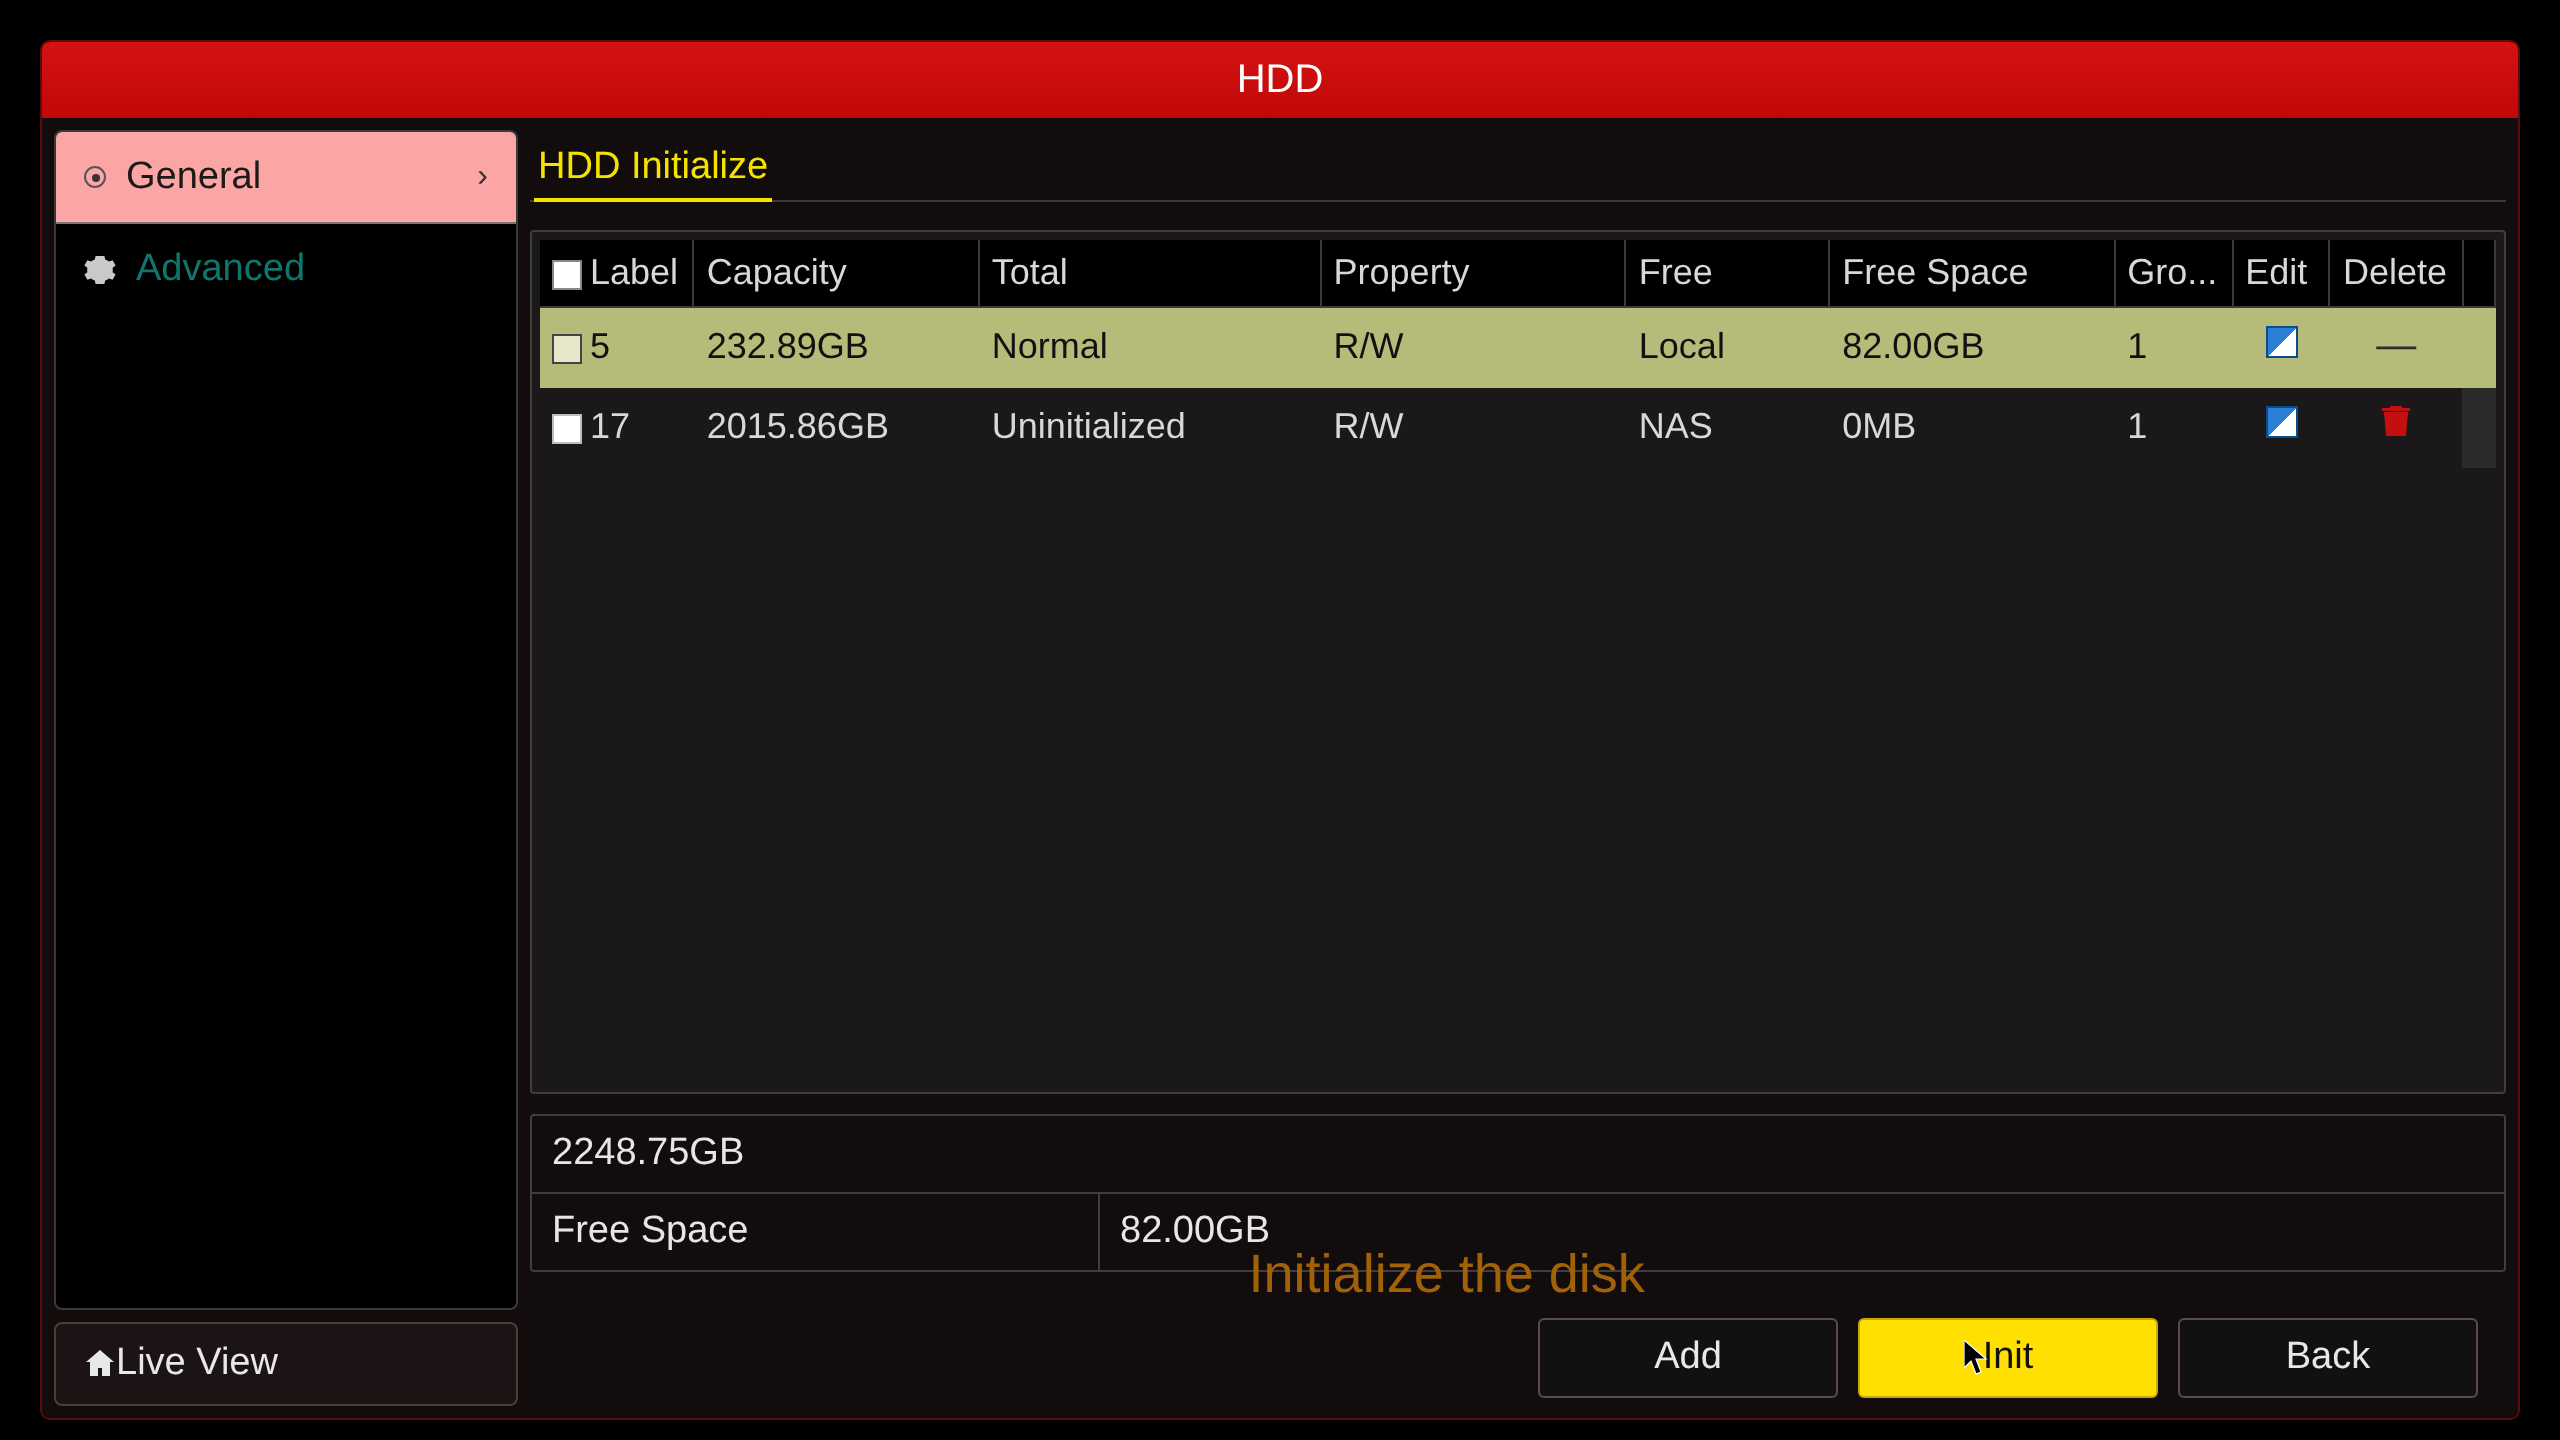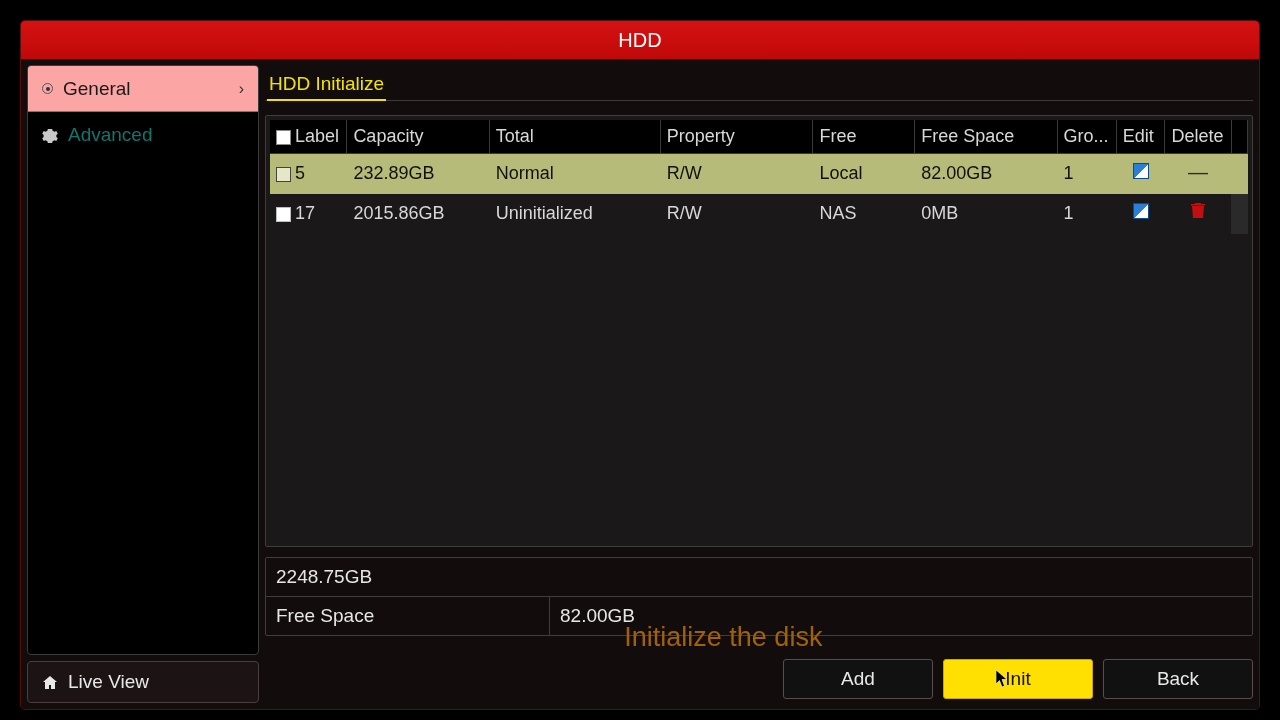--- a/index.html
+++ b/index.html
@@ -71,21 +71,20 @@
   .gear-icon svg { width:16px; height:16px; fill:#c9c9c9; }
   .liveview {
     height: 42px;
     background: #1b1314;
     border: 1px solid #4a3e3f;
     border-radius: 4px;
     display:flex; align-items:center;
     padding: 0 14px;
     color:#e8e8e8;
     font-size: 19px;
-    gap: 10px;
     cursor:pointer;
   }
   .home-icon { width:16px; height:16px; }
   .home-icon svg { width:16px; height:16px; fill:#e8e8e8; }
 
   
   .main {
     flex: 1;
     display:flex;
     flex-direction: column;
@@ -189,21 +188,21 @@
     transform: translateX(-68%);
     bottom: 50px;
     color:#a16207;
     font-size: 27px;
     font-family: "Segoe UI", Arial, sans-serif;
     pointer-events:none;
   }
 
   .buttons {
     position:absolute;
-    right: 0; bottom: 4px;
+    right: 14px; bottom: 4px;
     display:flex; gap:10px;
   }
   .btn {
     width: 150px; height: 40px;
     background:#111;
     border:1px solid #5a4c4d;
     color:#e8e8e8;
     font-size:19px;
     display:flex; align-items:center; justify-content:center;
     border-radius:3px;

